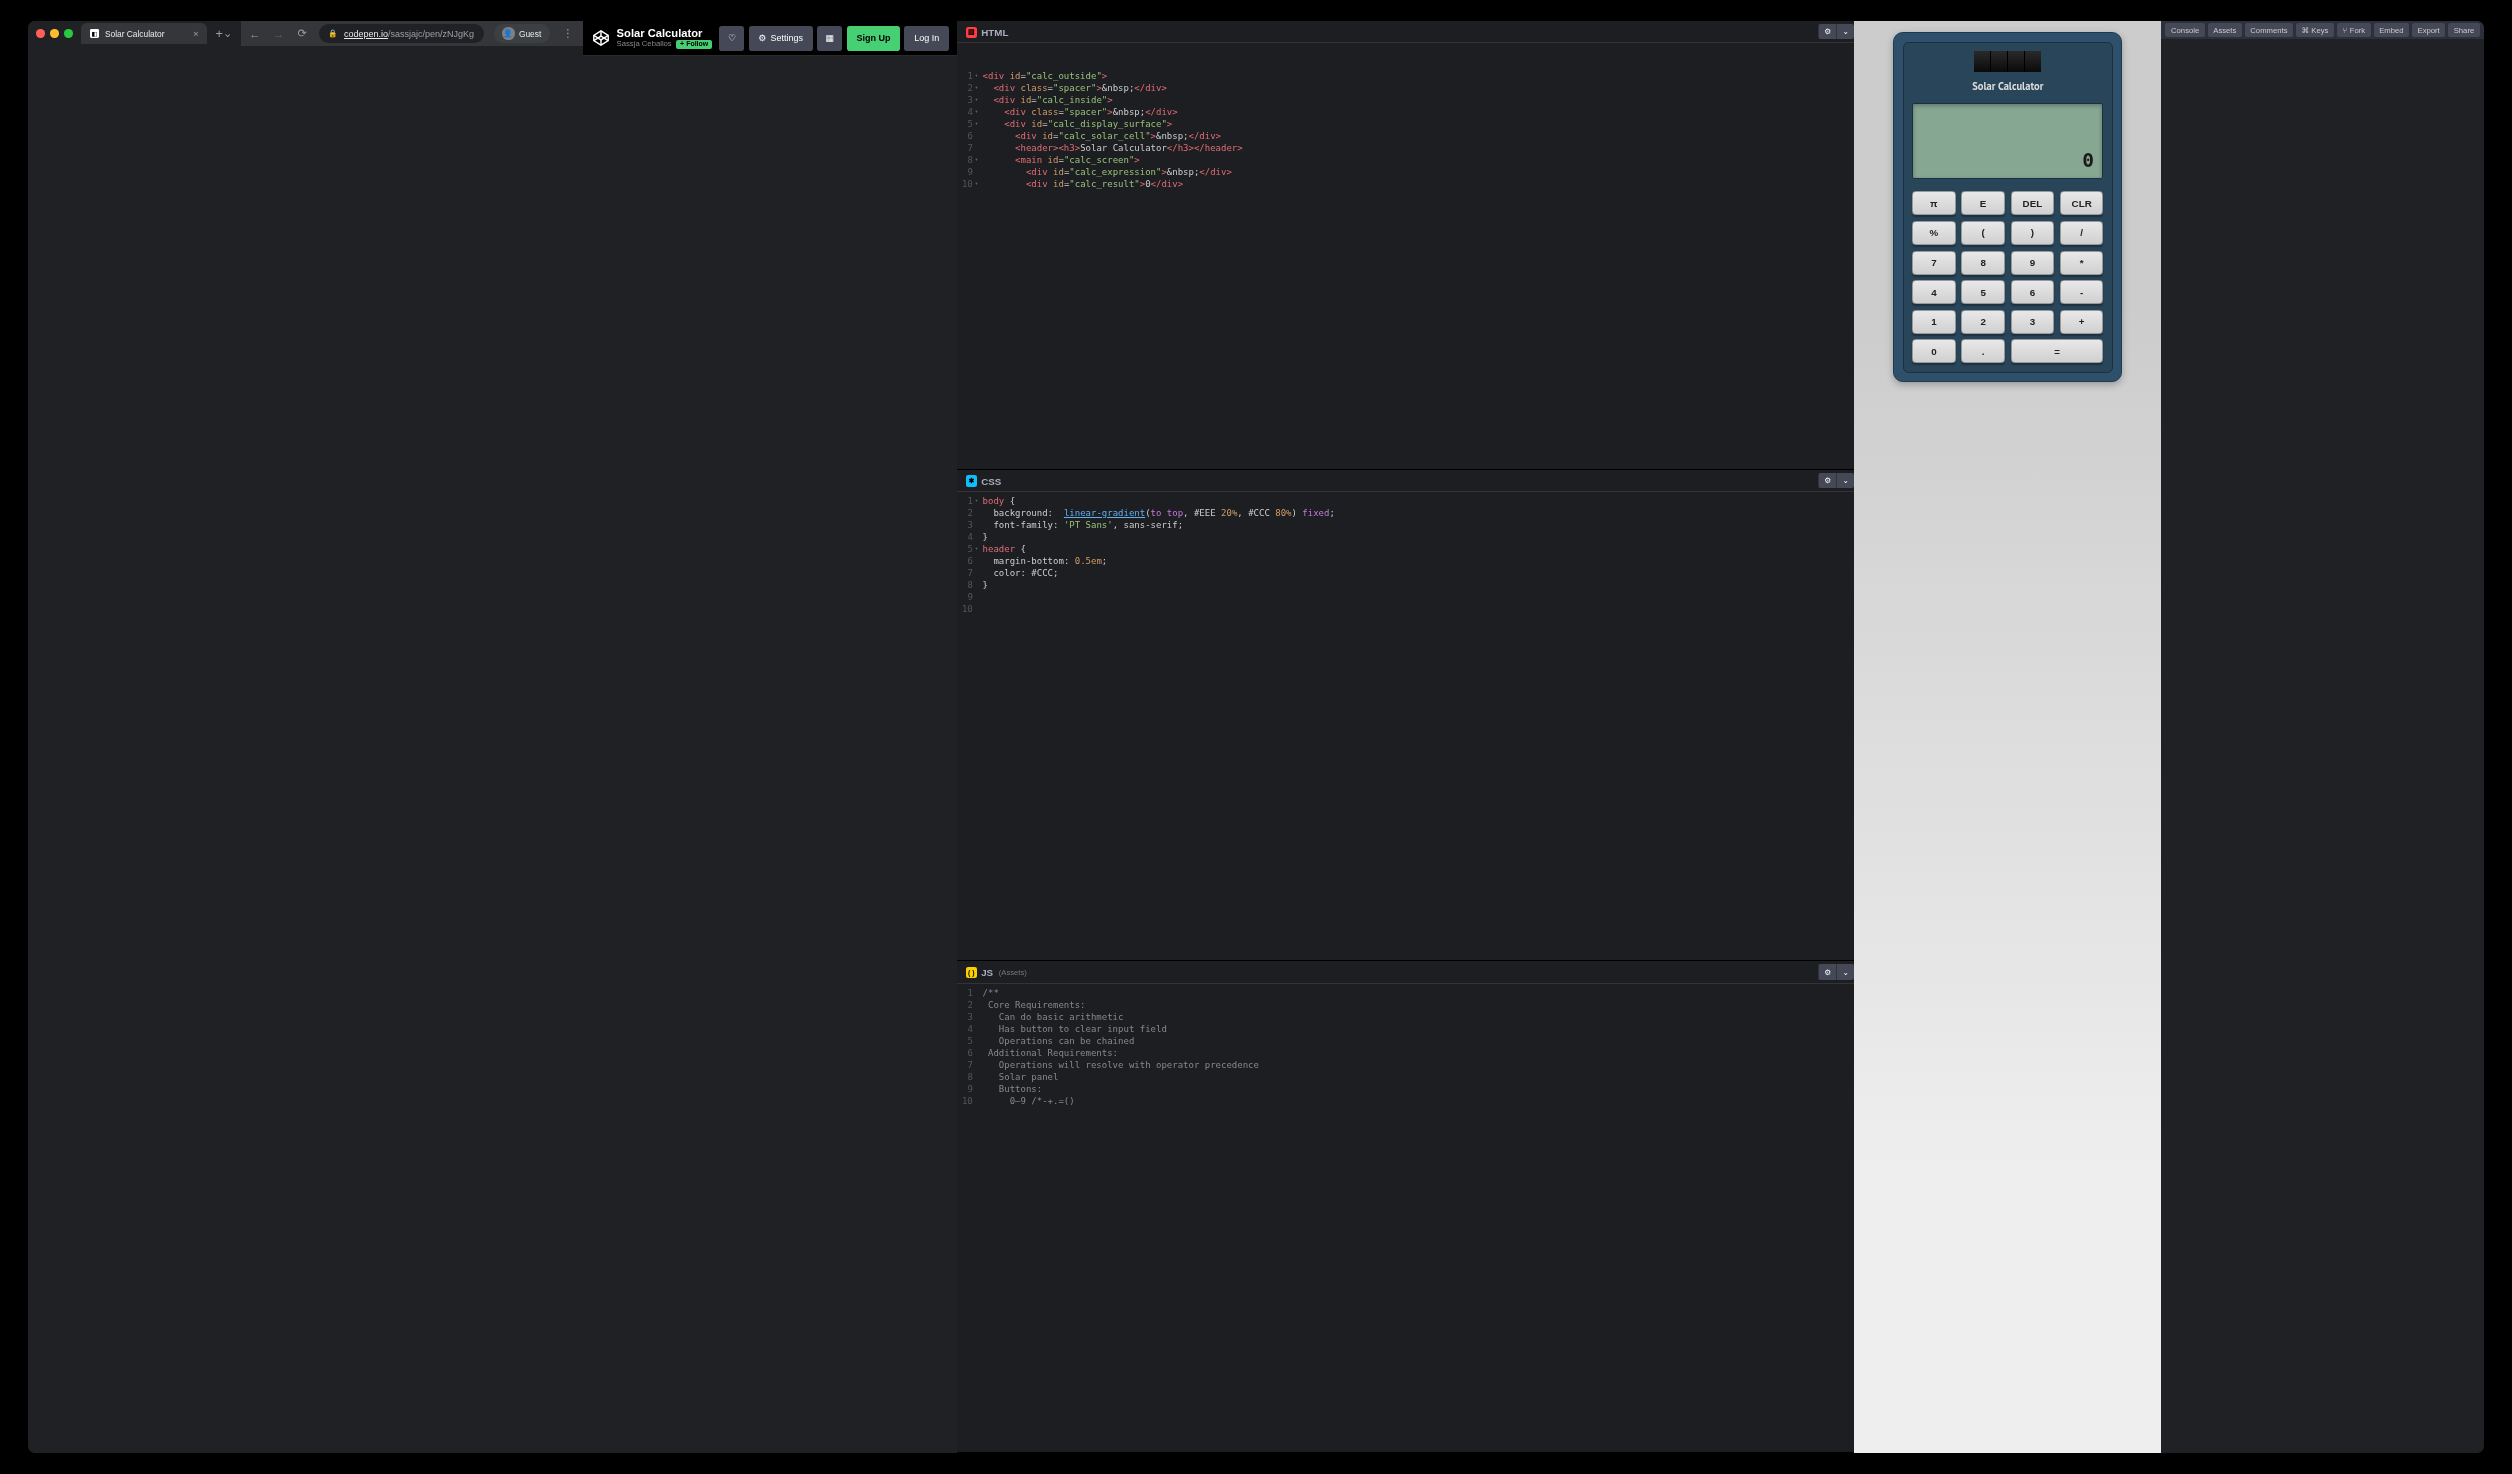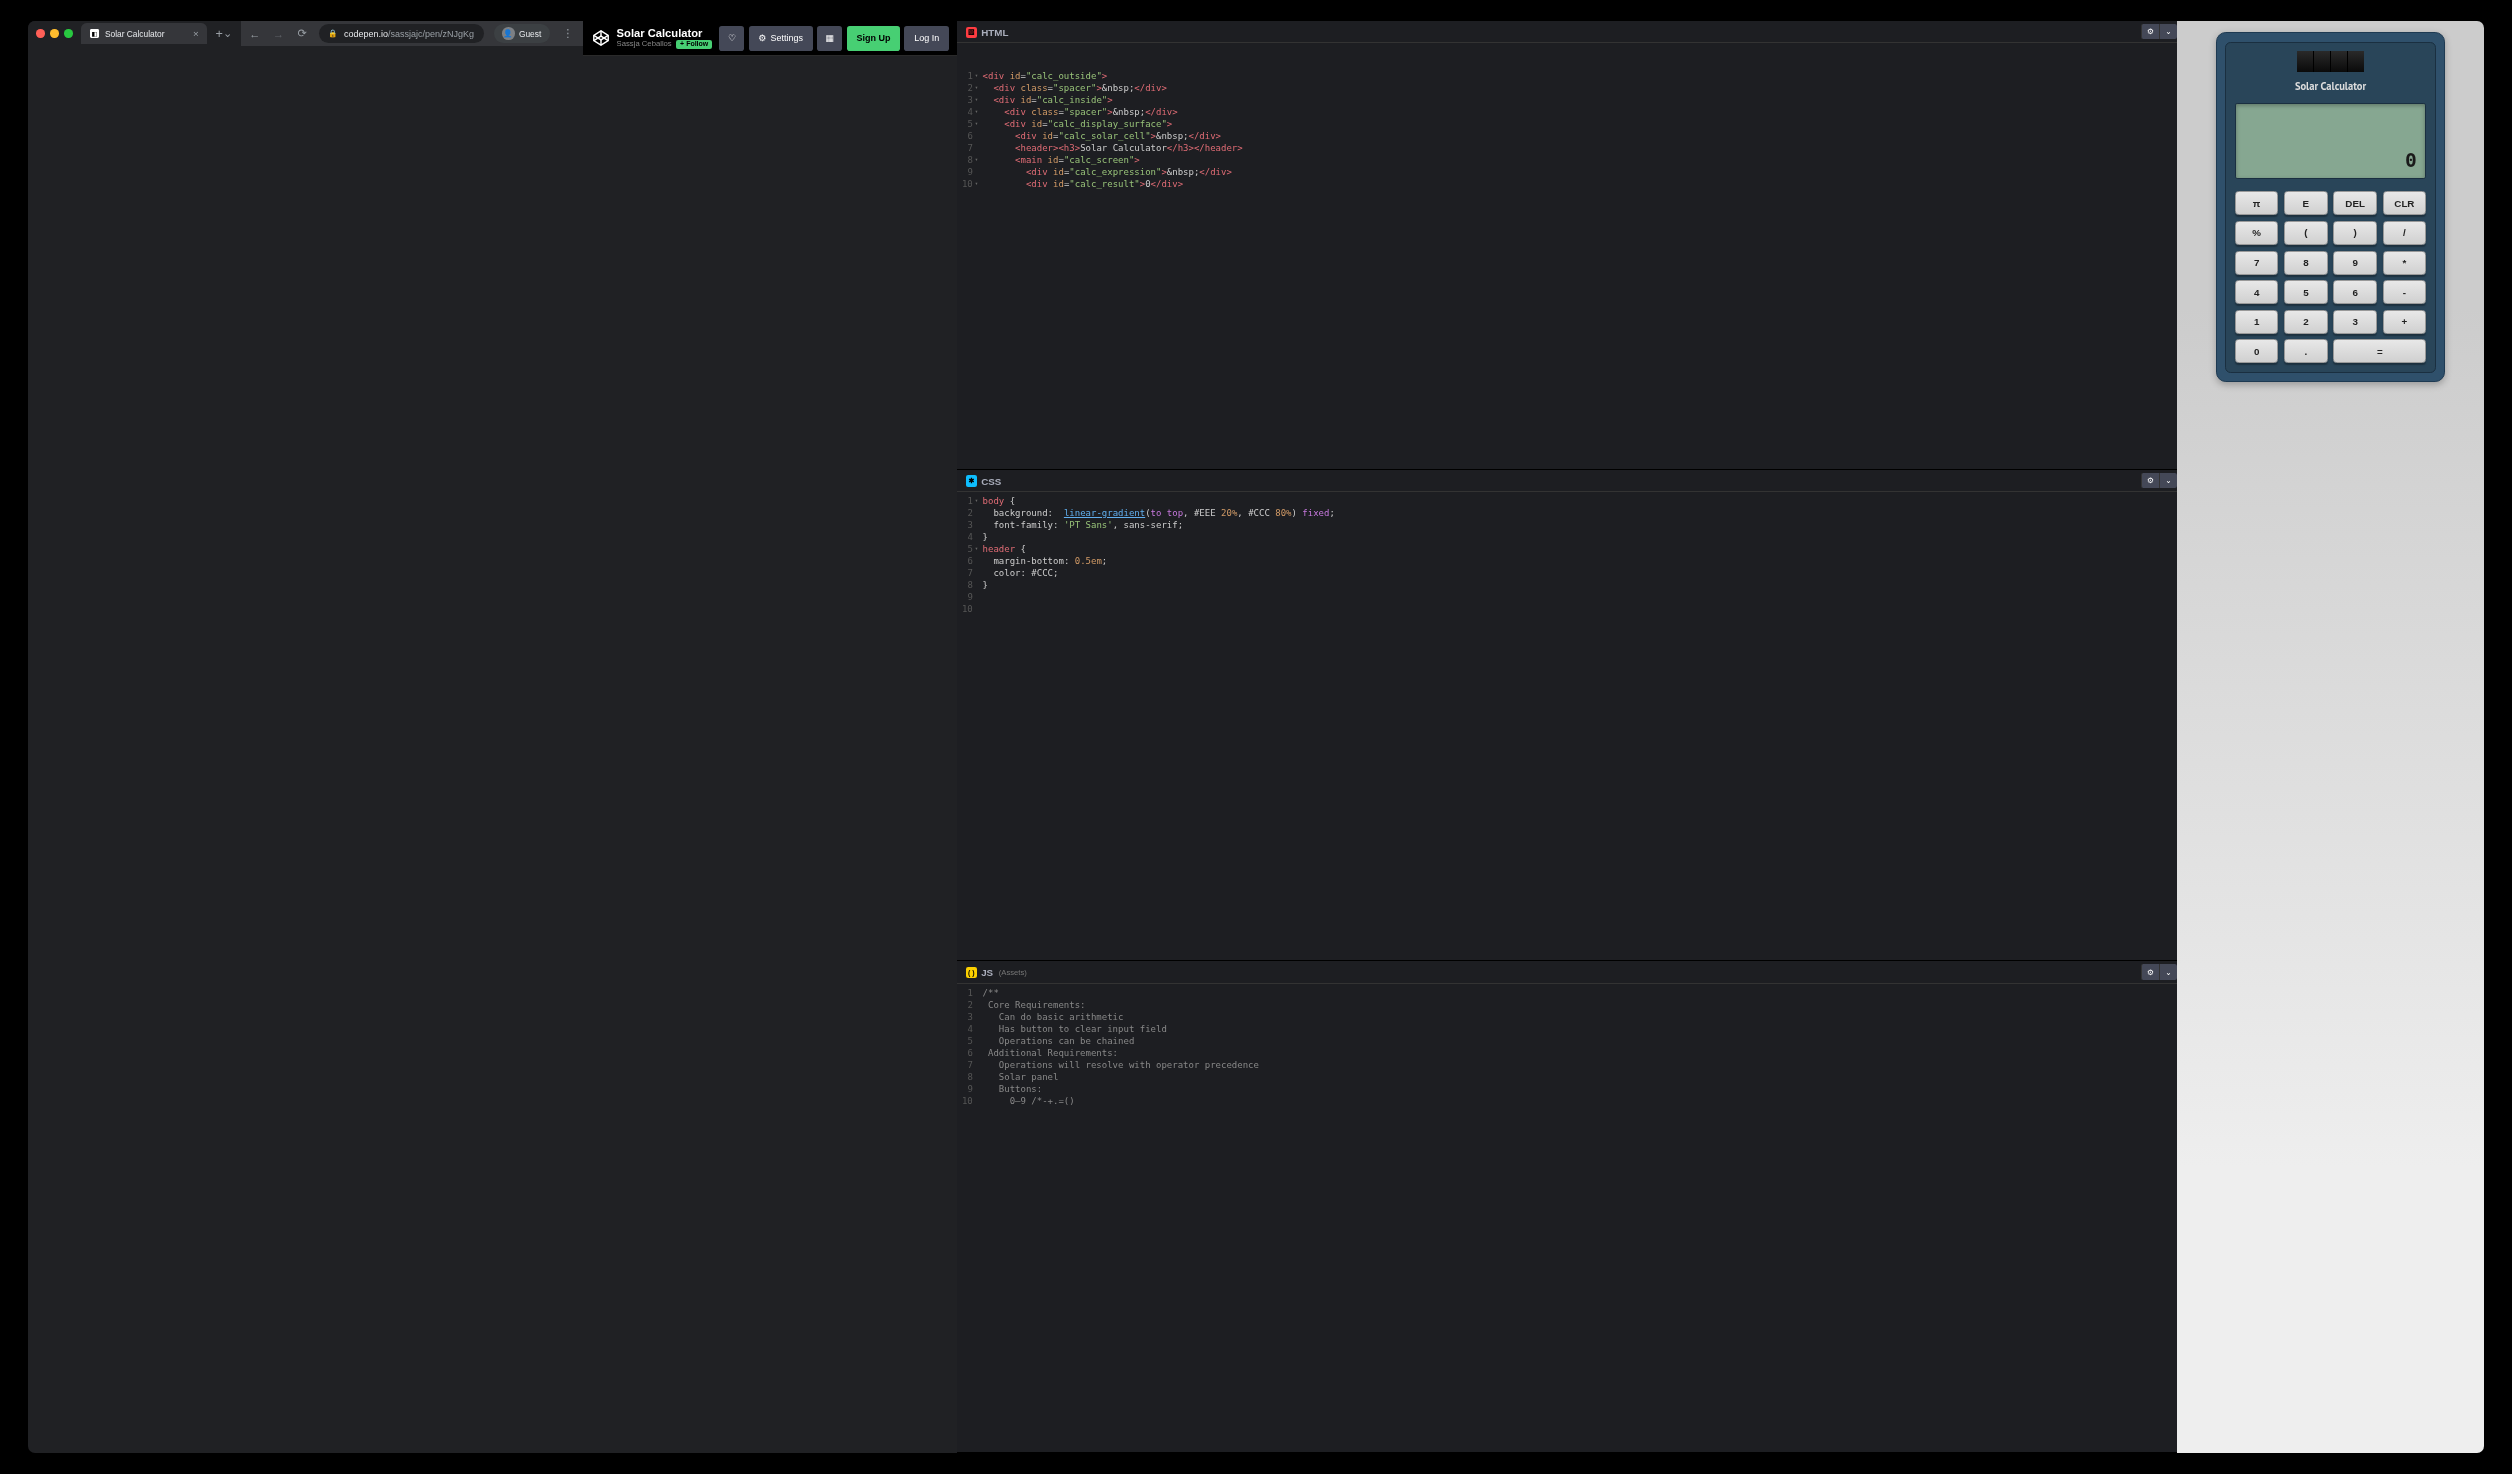--- a/index.html
+++ b/index.html
@@ -49,21 +49,21 @@
   height: 25px; background: #35363a; display: flex; align-items: center;
   padding: 0 7px; gap: 9.8px;
 }
 .nav-btn { color: #9aa0a6; font-size: 11.2px; width:14px; text-align:center; }
 .addr-field {
   flex: 1; background: #202124; border-radius: 14px; height: 19.6px;
   display: flex; align-items: center; padding: 0 9.8px; gap: 5.6px;
   font-size: 9px; color: #9aa0a6;
 }
 .addr-lock { font-size: 7.7px; }
-.addr-url .host { color: #e8eaed; }
+.addr-url .host { color: #e8eaed; text-decoration: underline; }
 .guest-chip {
   display: flex; align-items: center; gap: 4.2px;
   background: #3c4043; padding: 2.8px 8.4px; border-radius: 11.2px;
   font-size: 8.4px; color: #e8eaed;
 }
 .guest-avatar { width: 12.6px; height: 12.6px; border-radius: 50%; background: #7d8084; display:flex;align-items:center;justify-content:center;font-size:7.7px;color:#202124;}
 .kebab { color: #9aa0a6; font-size: 11.2px; padding: 0 2.8px; }
 
 
 .cp-header {
@@ -403,15 +403,30 @@
               <div class="cbtn">+</div>
               <div class="cbtn">0</div>
               <div class="cbtn">.</div>
               <div class="cbtn wide">=</div>
             </div>
         </div>
       </div>
     </div>
   </div>
 
+  <div class="cp-footer">
+    <div class="ft-btn">Console</div>
+    <div class="ft-btn">Assets</div>
+    <div class="ft-btn">Comments</div>
+    <div class="ft-btn">⌘ Keys</div>
+    <div class="ft-right">
+      <div class="ft-btn">
+          <span>⑂</span>
+          <span>Fork</span>
+        </div>
+      <div class="ft-btn">Embed</div>
+      <div class="ft-btn">Export</div>
+      <div class="ft-btn">Share</div>
+    </div>
+  </div>
 
 </div>
 
 
 </body></html>

